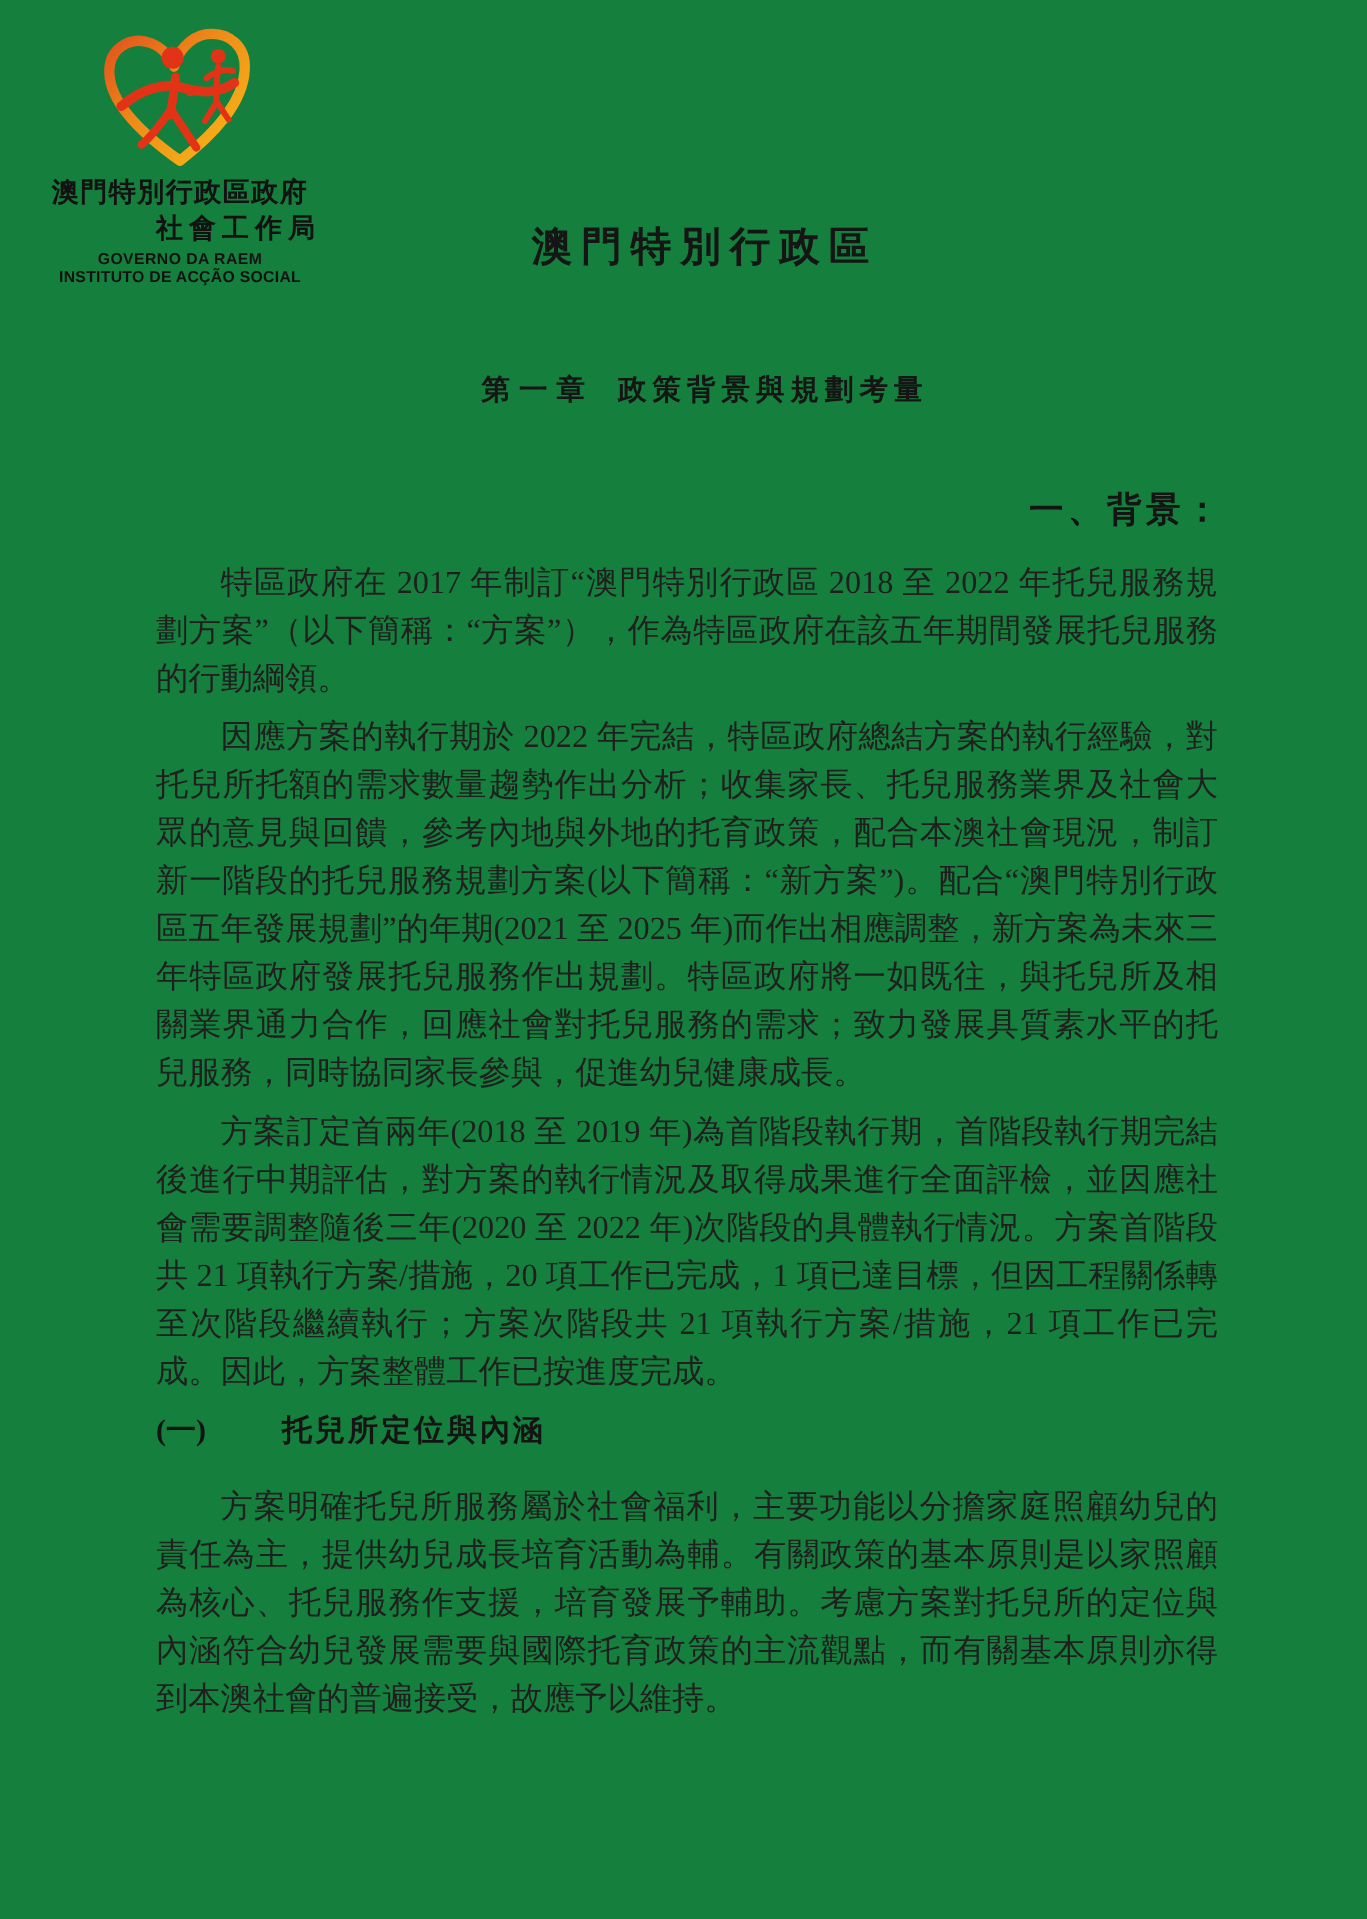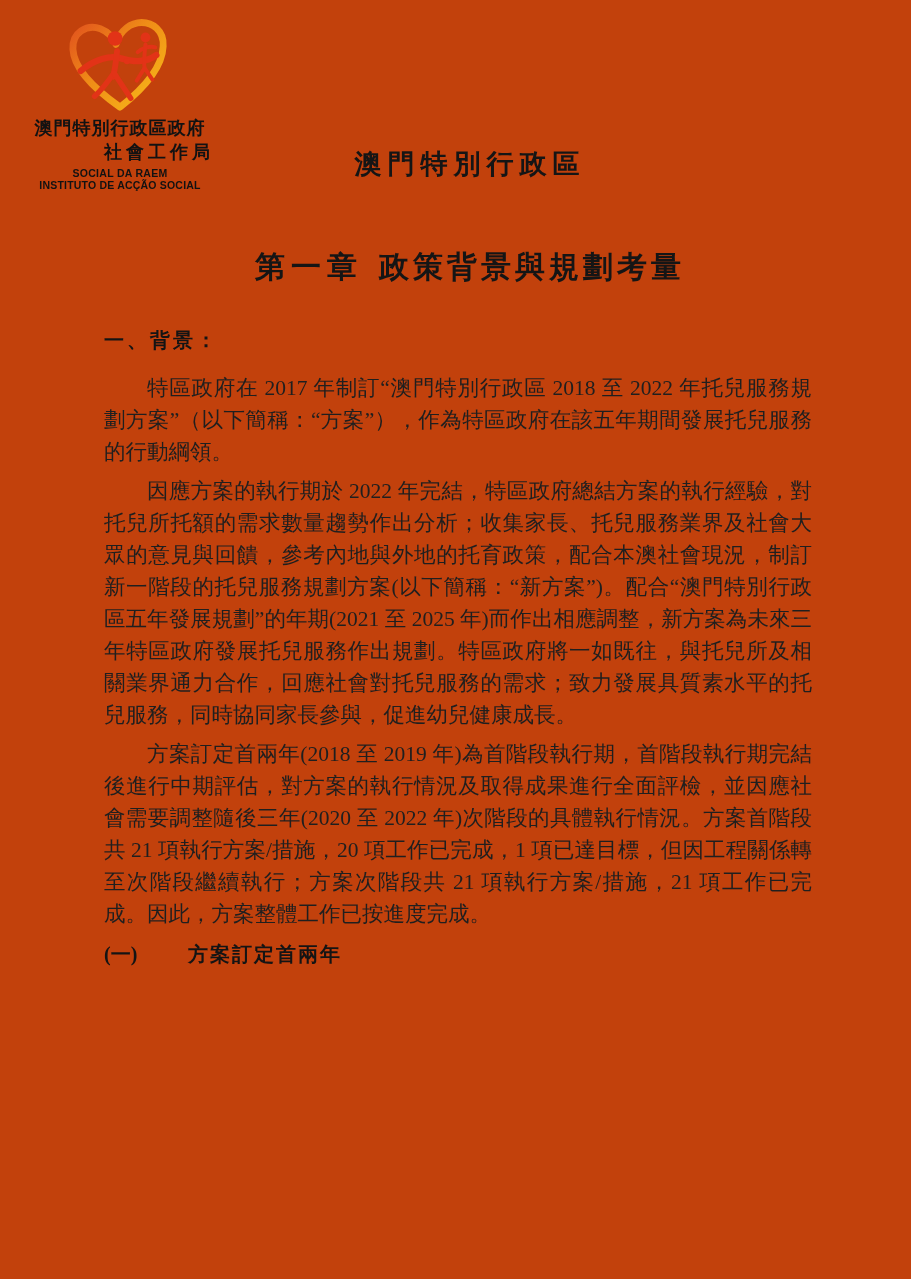--- a/index.html
+++ b/index.html
@@ -1,19 +1,19 @@
 <!DOCTYPE html>
 <html><head>
 <meta charset="utf-8">
 <style>
   html,body{margin:0;padding:0;background:#ffffff;}
   .page{
     position:relative;
     width:911px;height:1279px;
-    background:#c2410c;
+    background:#15803d;
     overflow:hidden;
     font-family:"Liberation Serif","DejaVu Serif",serif;
     color:#1f1f1f;
   }
 
   
   .logo-block{
     position:absolute;left:26px;top:12px;width:188px;
     text-align:center;
     font-family:"Liberation Sans","DejaVu Sans",sans-serif;
@@ -28,32 +28,32 @@
   
   .doc-title{
     position:absolute;left:114px;top:146px;width:712px;
     text-align:center;font-weight:bold;color:#151515;
   }
   .title-line1{font-size:27px;letter-spacing:6px;line-height:36px;}
   .title-line2{font-size:27px;letter-spacing:1.5px;line-height:36px;}
 
   .chapter{
     position:absolute;left:114px;top:247px;width:712px;
-    text-align:center;font-size:30px;font-weight:bold;color:#151515;
+    text-align:center;font-size:19px;font-weight:bold;color:#151515;
   }
   .chapter-num{letter-spacing:6px;margin-right:16px;}
   .chapter-title{letter-spacing:4px;}
 
   
   .body-text{
     position:absolute;left:104px;top:328px;width:712px;
   }
   .sec-heading{
-    font-size:20px;font-weight:bold;letter-spacing:3px;
-    margin:0 0 20px 0;line-height:24px;color:#141414;
+    font-size:23px;font-weight:bold;letter-spacing:3px;
+    margin:0 0 20px 0;line-height:24px;color:#141414;text-align:right;
   }
   .sec-heading.sec2{margin-top:64px;}
   .para{
     font-size:21.5px;line-height:32px;
     text-align:justify;text-indent:2em;
     margin:0 4px 7px 0;color:#1f1f1f;
   }
   .sub-heading{
     font-size:20px;font-weight:bold;letter-spacing:2px;
     margin:12px 0 22px 0;line-height:24px;color:#141414;
@@ -94,38 +94,39 @@
 
       <circle cx="86" cy="26" r="5" fill="#e23317"></circle>
       <path d="M78,41 C82,37 90,34 96,36" fill="none" stroke="#e23317" stroke-width="4" stroke-linecap="round"></path>
       <path d="M86,33 C85,42 84,50 85,57" fill="none" stroke="#e23317" stroke-width="4" stroke-linecap="round"></path>
       <path d="M85,57 L77,70 M85,57 L93,69" fill="none" stroke="#e23317" stroke-width="4" stroke-linecap="round"></path>
 
       <circle cx="67" cy="50" r="3.2" fill="#e23317"></circle>
     </svg>
     <div class="org-cn1">澳門特別行政區政府</div>
     <div class="org-cn2">社會工作局</div>
-    <div class="org-pt1">SOCIAL DA RAEM</div>
+    <div class="org-pt1">GOVERNO DA RAEM</div>
     <div class="org-pt2">INSTITUTO DE ACÇÃO SOCIAL</div>
   </div>
 
   <div class="doc-title">
     <div class="title-line1">澳門特別行政區</div>
   </div>
 
   <div class="chapter">
     <span class="chapter-num">第一章</span><span class="chapter-title">政策背景與規劃考量</span>
   </div>
 
   <main class="body-text">
     <h2 class="sec-heading">一、背景：</h2>
     <p class="para">特區政府在 2017 年制訂“澳門特別行政區 2018 至 2022 年托兒服務規劃方案”（以下簡稱：“方案”），作為特區政府在該五年期間發展托兒服務的行動綱領。</p>
     <p class="para">因應方案的執行期於 2022 年完結，特區政府總結方案的執行經驗，對托兒所托額的需求數量趨勢作出分析；收集家長、托兒服務業界及社會大眾的意見與回饋，參考內地與外地的托育政策，配合本澳社會現況，制訂新一階段的托兒服務規劃方案(以下簡稱：“新方案”)。配合“澳門特別行政區五年發展規劃”的年期(2021 至 2025 年)而作出相應調整，新方案為未來三年特區政府發展托兒服務作出規劃。特區政府將一如既往，與托兒所及相關業界通力合作，回應社會對托兒服務的需求；致力發展具質素水平的托兒服務，同時協同家長參與，促進幼兒健康成長。</p>
 
     <p class="para">方案訂定首兩年(2018 至 2019 年)為首階段執行期，首階段執行期完結後進行中期評估，對方案的執行情況及取得成果進行全面評檢，並因應社會需要調整隨後三年(2020 至 2022 年)次階段的具體執行情況。方案首階段共 21 項執行方案/措施，20 項工作已完成，1 項已達目標，但因工程關係轉至次階段繼續執行；方案次階段共 21 項執行方案/措施，21 項工作已完成。因此，方案整體工作已按進度完成。</p>
 
     <h3 class="sub-heading">
-      <span class="sub-num">(一)</span><span class="sub-title">方案訂定首兩年</span>
+      <span class="sub-num">(一)</span><span class="sub-title">托兒所定位與內涵</span>
     </h3>
+    <p class="para">方案明確托兒所服務屬於社會福利，主要功能以分擔家庭照顧幼兒的責任為主，提供幼兒成長培育活動為輔。有關政策的基本原則是以家照顧為核心、托兒服務作支援，培育發展予輔助。考慮方案對托兒所的定位與內涵符合幼兒發展需要與國際托育政策的主流觀點，而有關基本原則亦得到本澳社會的普遍接受，故應予以維持。</p>
   </main>
 
 
 </div>
 
 </body></html>

